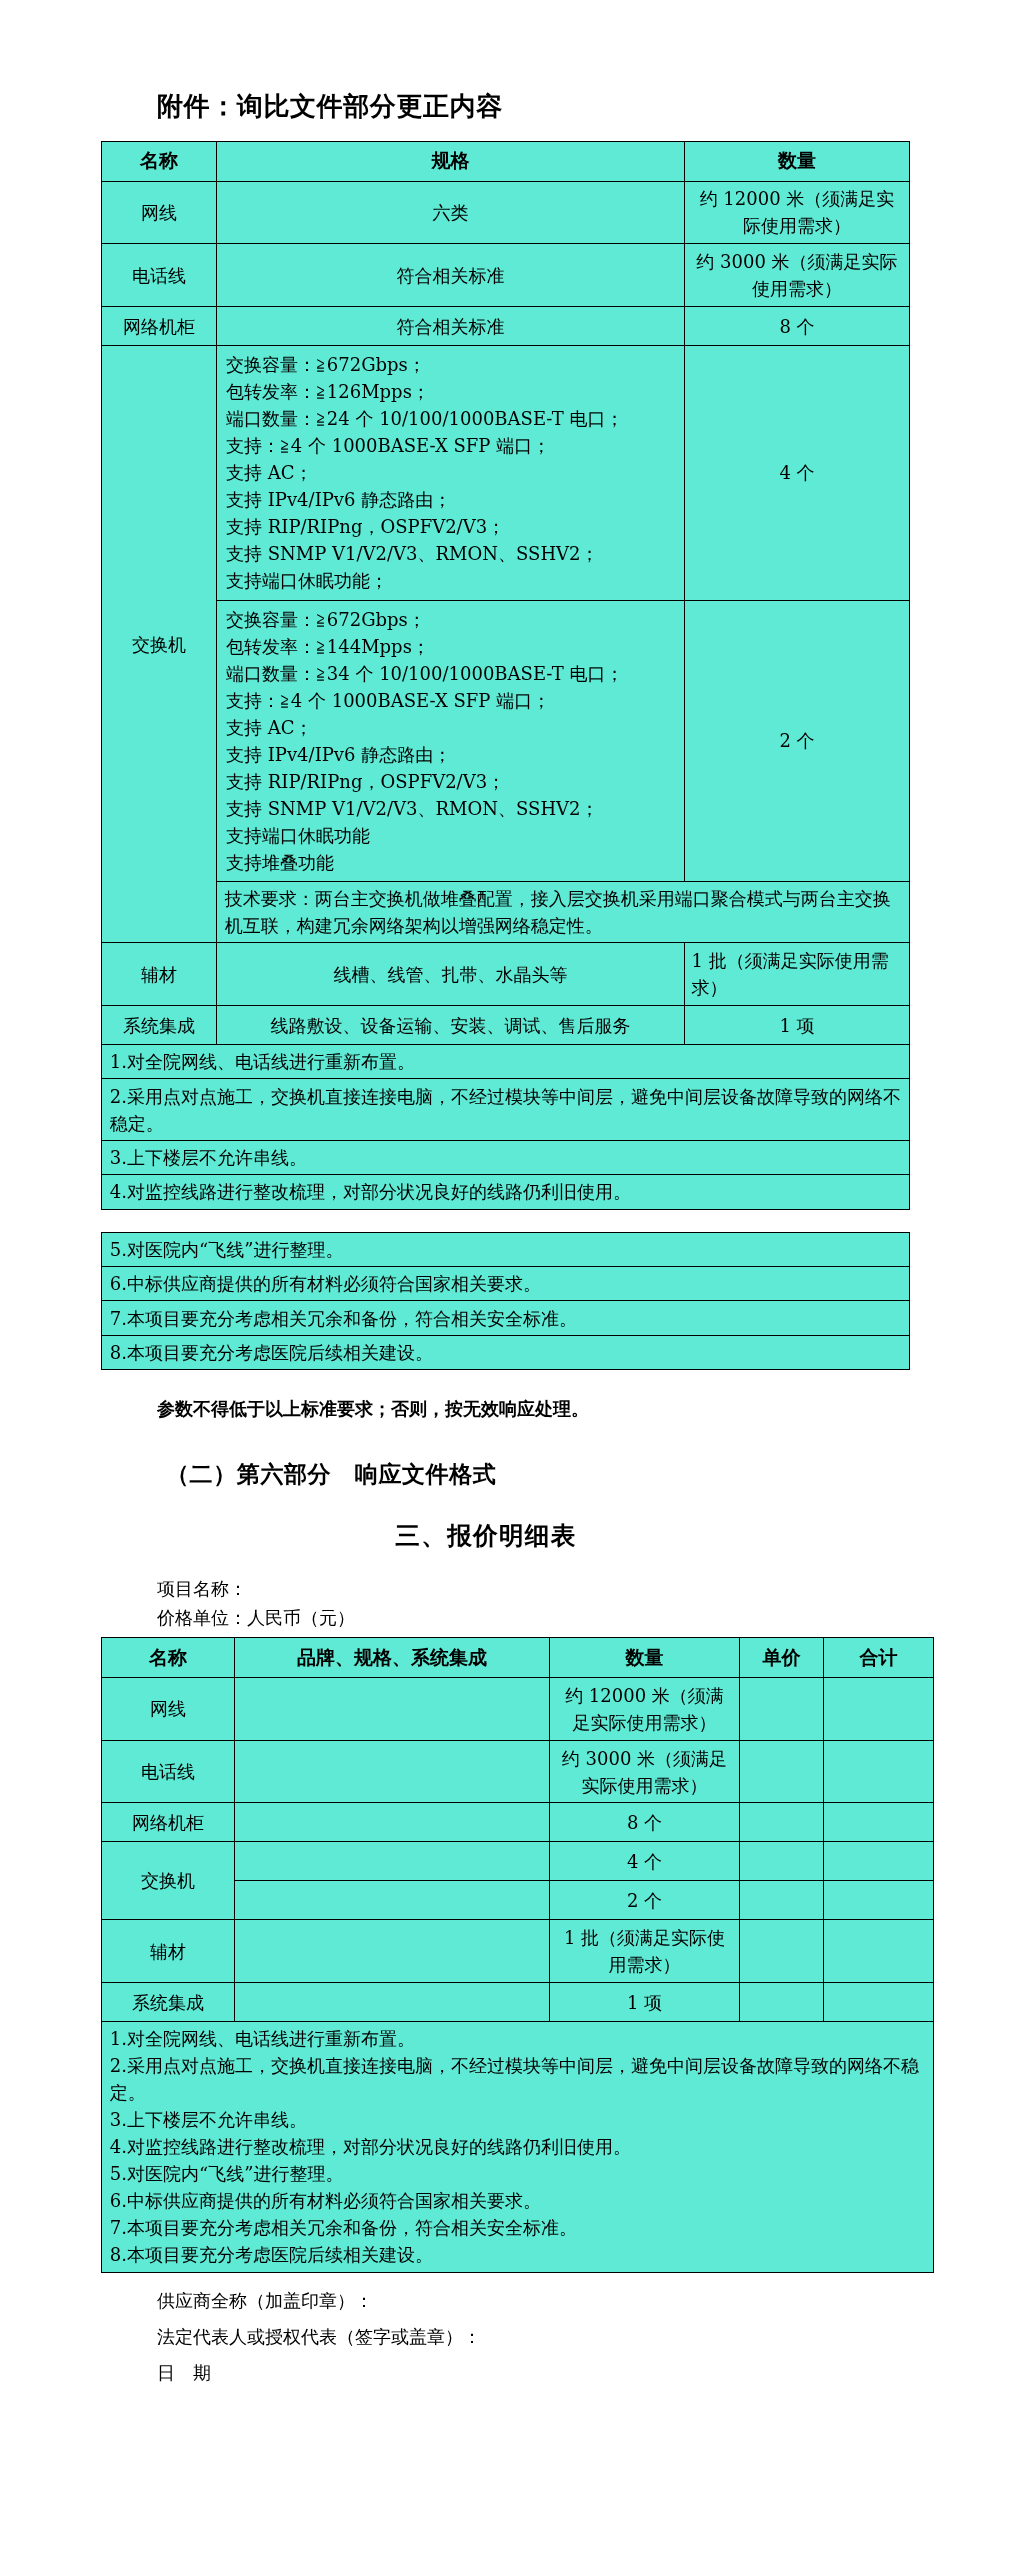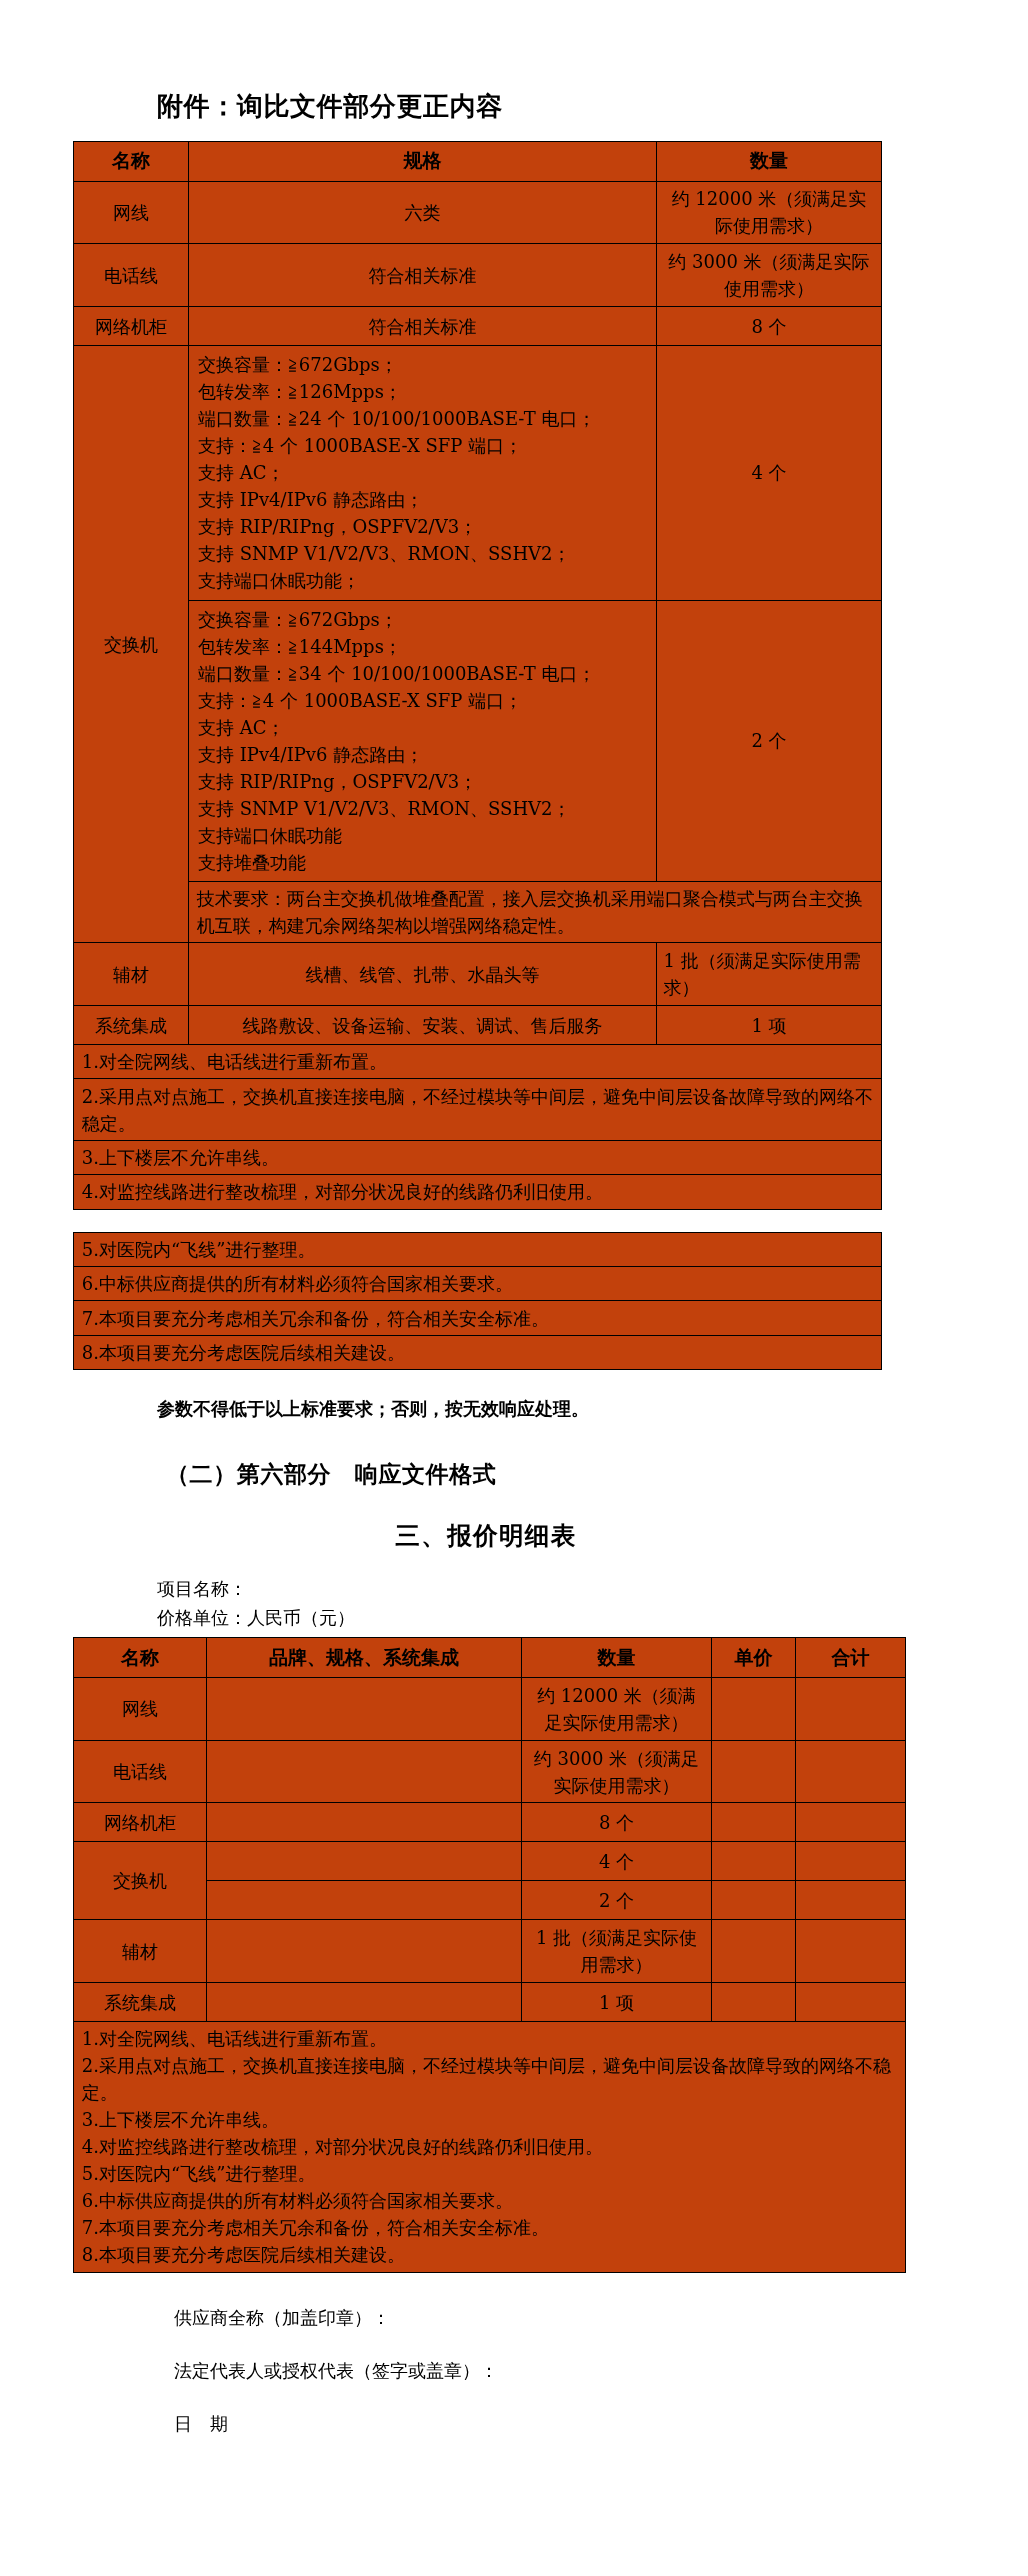--- a/index.html
+++ b/index.html
@@ -22,21 +22,21 @@
     font-size:24.6px;margin:0;padding:27px 0 0 205px;letter-spacing:0.6px;
   }
   .h-center{
     font-family:"Liberation Sans","DejaVu Sans",sans-serif;font-weight:bold;
     font-size:24.6px;margin:0;padding:28.5px 0 0 0;text-align:center;letter-spacing:1.3px;
   }
   .lbl{margin:0;padding:24.6px 0 0 157px;line-height:26px;}
   .lbl.tight{padding-top:2.6px;}
 
   
-  table{border-collapse:collapse;table-layout:fixed;margin-left:73px;background:#c2410c;}
+  table{border-collapse:collapse;table-layout:fixed;margin-left:101px;background:#5eead4;}
   table, th, td{border:1.3px solid #000;}
   table{border-width:1.9px;}
   th{font-size:19px;font-weight:bold;height:36px;text-align:center;
      border-bottom-width:1.9px;padding:1.3px 5.2px;}
   td{padding:3.9px 7.8px;text-align:center;vertical-align:middle;line-height:27px;
      overflow:hidden;}
   .t1{width:808px;}
   .t2{width:833px;}
   td.left{text-align:left;}
   td.speclist{text-align:left;padding:5.2px 1.3px 5.2px 9px;}
@@ -44,21 +44,21 @@
   .row-mid{height:56px;}
   .row-1l{height:39px;}
   .note-cell{text-align:left;padding:3.2px 7.8px;line-height:27px;}
   .notes-block{margin-top:22px;}
 
   
   .para{font-weight:bold;margin:0;padding:18px 0 0 157px;width:810px;line-height:41px;}
   .para .indent{padding-left:41px;display:block;}
   .para .l2{display:block;}
 
-  .footer-line{margin:17px;padding:17px 0 0 157px;line-height:22px;}
+  .footer-line{margin:0;padding:17px 0 0 157px;line-height:22px;}
 </style>
 </head>
 <body>
 
 <div class="page">
 
   <p class="h-attachment">附件：询比文件部分更正内容</p>
 
   <table class="t1" style="margin-top:17px;">
     <colgroup>

